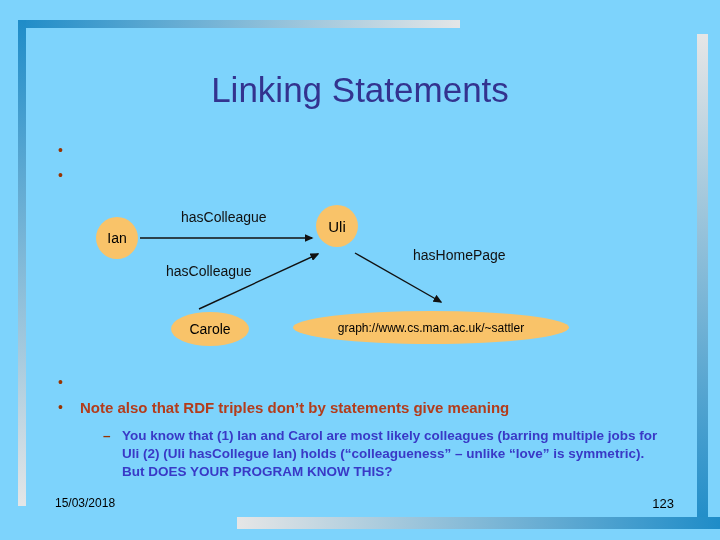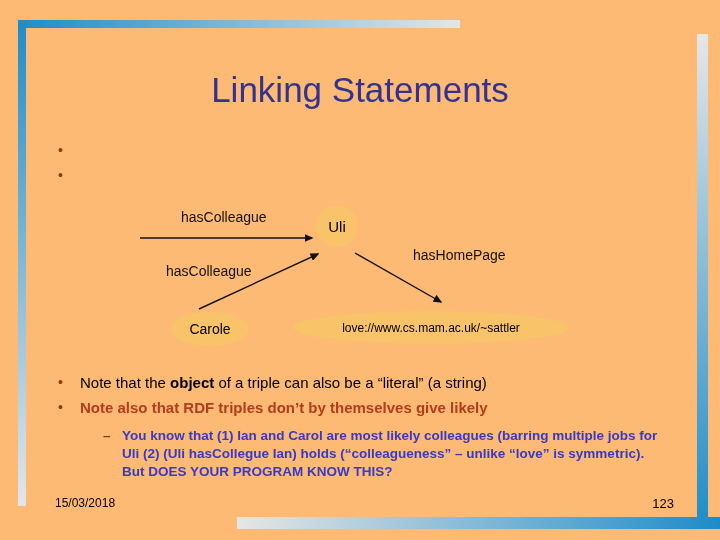--- a/index.html
+++ b/index.html
@@ -1,17 +1,17 @@
 <!DOCTYPE html>
 <html><head>
 <meta charset="utf-8">
 <style>
   html,body{margin:0;padding:0;background:#fff;}
   .slide{
-    position:relative;width:720px;height:540px;background:#fdba74;overflow:hidden;
+    position:relative;width:720px;height:540px;background:#7dd3fc;overflow:hidden;
     font-family:"Liberation Sans","DejaVu Sans",sans-serif;color:#000;
   }
   
   .bar{position:absolute;}
   .bar-top{left:18px;top:20px;width:442px;height:8px;
     background:linear-gradient(to right,#1e8cc8,#e4e6e7);}
   .bar-left{left:18px;top:20px;width:8px;height:486px;
     background:linear-gradient(to bottom,#1e8cc8,#e4e6e7);}
   .bar-right{left:697px;top:34px;width:11px;height:495px;
     background:linear-gradient(to bottom,#e6e6e6,#1e8cc8);}
@@ -83,36 +83,36 @@
     <svg width="720" height="540" viewBox="0 0 720 540">
       <defs>
         <marker id="arrow" markerWidth="9" markerHeight="8" refX="7.5" refY="4" orient="auto" markerUnits="userSpaceOnUse">
           <path d="M0,0 L9,4 L0,8 z" fill="#111"></path>
         </marker>
       </defs>
       <line x1="140" y1="238" x2="312" y2="238" stroke="#111" stroke-width="1.4" marker-end="url(#arrow)"></line>
       <line x1="199" y1="309" x2="318" y2="254" stroke="#111" stroke-width="1.4" marker-end="url(#arrow)"></line>
       <line x1="355" y1="253" x2="441" y2="302" stroke="#111" stroke-width="1.4" marker-end="url(#arrow)"></line>
     </svg>
+    <div class="node node-circle node-ian">Ian</div>
     <div class="node node-circle node-uli">Uli</div>
     <div class="node node-carole">Carole</div>
-    <div class="node node-homepage">love://www.cs.mam.ac.uk/~sattler</div>
+    <div class="node node-homepage">graph://www.cs.mam.ac.uk/~sattler</div>
     <div class="edge-label lbl-hascolleague-top">hasColleague</div>
     <div class="edge-label lbl-hascolleague-bottom">hasColleague</div>
     <div class="edge-label lbl-hashomepage">hasHomePage</div>
   </div>
 
   <ul class="bullets bullets-bottom">
     <li class="bullet">
       <span class="dot">•</span>
-      <span class="btext"><span>Note that the </span><span class="seg-b">object</span><span> of a triple can also be a “literal” (a string)</span></span>
     </li>
     <li class="bullet emph">
       <span class="dot">•</span>
-      <span class="btext"><span>Note also that </span><span class="seg-b">RDF</span><span> triples don’t by themselves give likely</span></span>
+      <span class="btext"><span>Note also that </span><span class="seg-b">RDF</span><span> triples don’t by statements give meaning</span></span>
     </li>
   </ul>
 
   <div class="sub-bullet">
     <span class="dash">–</span>
     <span class="stext">You know that (1) Ian and Carol are most likely colleagues (barring multiple jobs for Uli (2) (Uli hasCollegue Ian) holds (“colleagueness” – unlike “love” is symmetric). But DOES YOUR PROGRAM KNOW THIS?</span>
   </div>
 
   <div class="footer-date">15/03/2018</div>
   <div class="footer-page">123</div>

